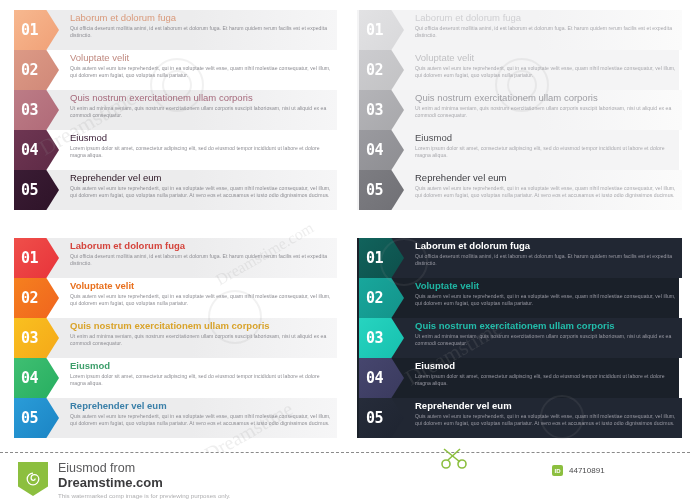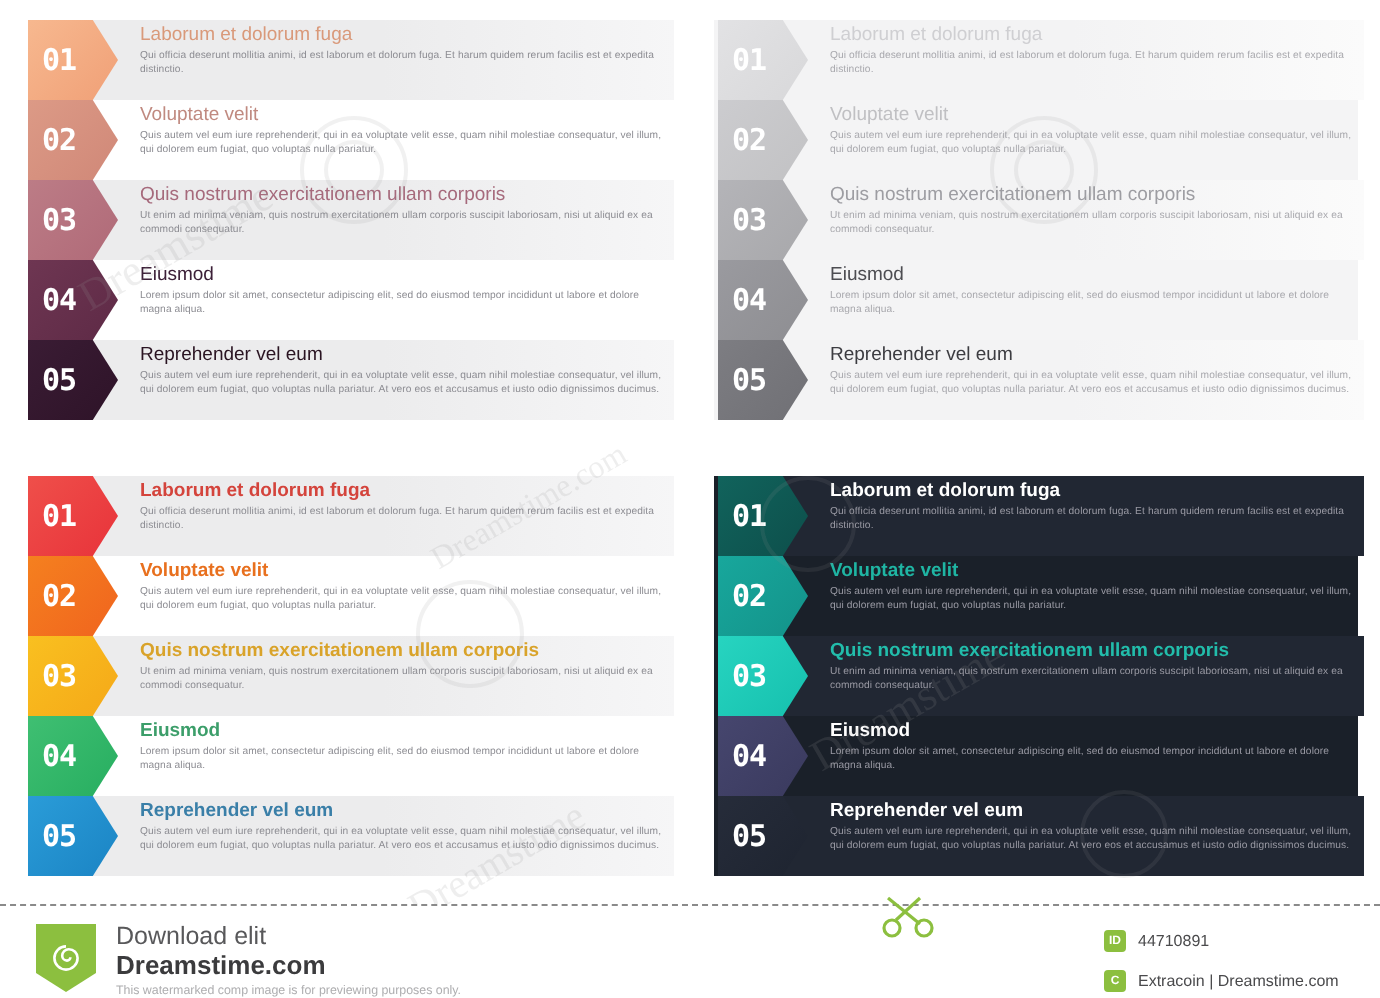--- a/index.html
+++ b/index.html
@@ -364,30 +364,26 @@
       </g>
     </svg>
 
     <div class="shield">
       <svg width="18" height="18" viewBox="0 0 18 18">
         <path d="M9 3.2a5.8 5.8 0 1 0 5.8 5.8 4.4 4.4 0 0 0-4.4-4.4A3.3 3.3 0 0 0 7.1 7.9a2.4 2.4 0 0 0 2.4 2.4 1.7 1.7 0 0 0 1.7-1.7" fill="none" stroke="#ffffff" stroke-width="1.3"></path>
       </svg>
     </div>
 
     <div class="dl-lines">
-      <div class="dl-1">Download elit</div>
+      <div class="dl-1">Eiusmod from</div>
       <div class="dl-2">Dreamstime.com</div>
       <div class="dl-3">This watermarked comp image is for previewing purposes only.</div>
     </div>
 
     <div class="meta">
       <div class="meta-row">
         <span class="badge">ID</span>
         <span class="meta-txt">44710891</span>
       </div>
-      <div class="meta-row">
-        <span class="badge">C</span>
-        <span class="meta-txt">Extracoin | Dreamstime.com</span>
-      </div>
     </div>
   </div>
 
 </div>
 
 </body></html>

